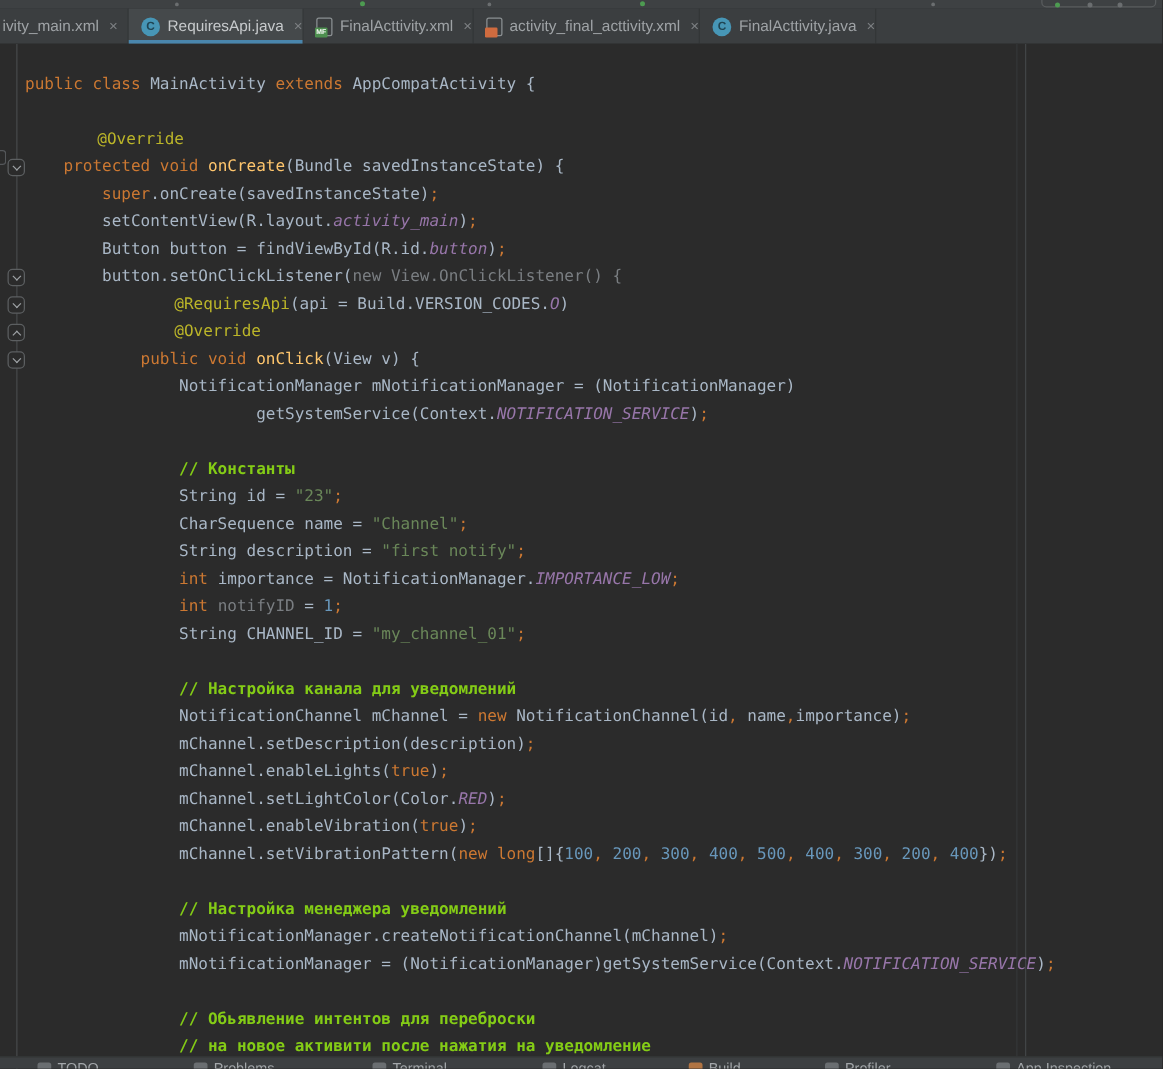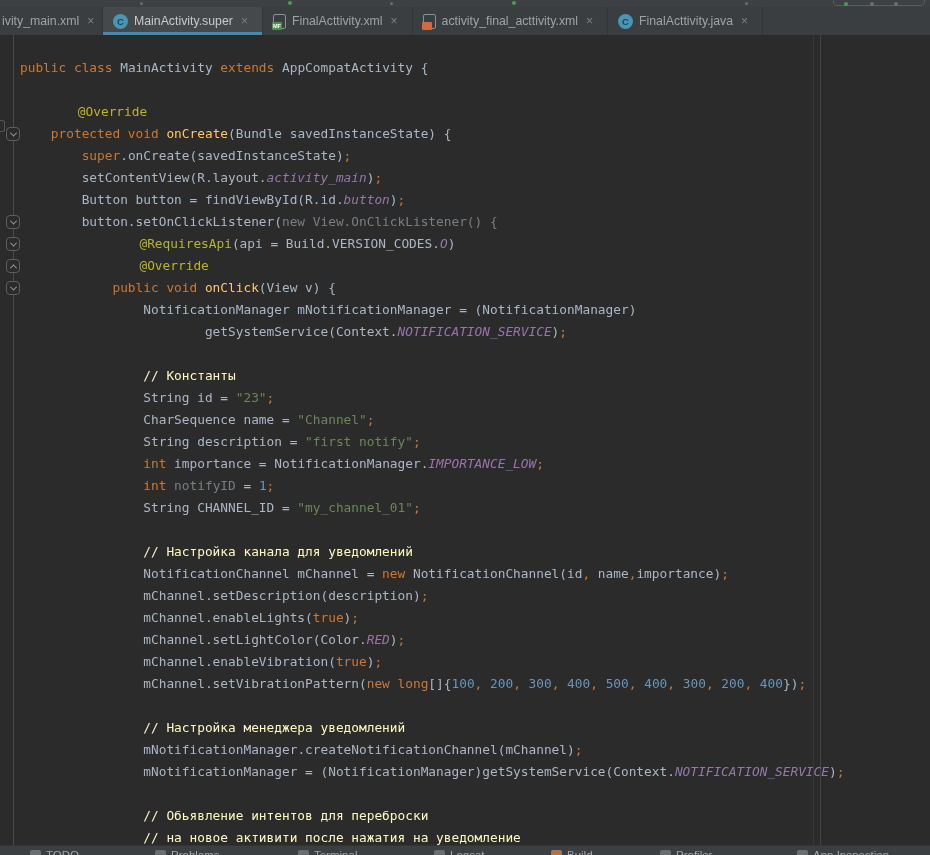--- a/index.html
+++ b/index.html
@@ -11,21 +11,21 @@
   .top-strip { position:absolute; left:0; top:0; width:930px; height:7px;
                background:#3e4143; overflow:hidden; }
   .ts-box { position:absolute; top:-9px; height:15px; border:1px solid #595c5e;
             border-radius:4px; }
   .ts-dot { position:absolute; width:4px; height:4px; border-radius:50%; top:1px; }
 
   
   .tab-bar { position:absolute; left:0; top:7px; width:930px; height:28px;
              background:#3b3e40; display:flex; align-items:stretch; }
   .tab { position:relative; display:flex; align-items:center; gap:6px;
-         padding:0 14px 0 10px; height:28px; border-right:1px solid #333637;
+         padding:0 0 0 10px; height:28px; border-right:1px solid #333637;
          cursor:default; }
   .tab.first { width:103px; padding-left:2px; }
   .tab.selected { background:#45494b; }
   .tab .underline { position:absolute; left:0; right:0; bottom:0; height:3px; }
   .tab-label { font-size:12.3px; color:#9fa3a6; white-space:nowrap; }
   .tab.selected .tab-label { color:#c7cacc; }
   .tab-close { font-size:12px; color:#7d8083; margin-left:2px; line-height:1; }
 
   .icon-class { width:15px; height:15px; border-radius:50%; background:#4796b6;
                 color:#1f4554; font-size:9.5px; font-weight:bold; display:flex;
@@ -60,21 +60,21 @@
   .code { position:absolute; left:20px; top:22px; right:0;
           font-family:"DejaVu Sans Mono", monospace; font-size:12.8px;
           line-height:22px; white-space:pre; }
   .code-line { height:22px; }
   .tk-kw    { color:#cc7832; }
   .tk-plain { color:#a9b7c6; }
   .tk-meth  { color:#ffc66d; }
   .tk-ann   { color:#bbb529;margin-left:27px; }
   .tk-str   { color:#6a8759; }
   .tk-num   { color:#6897bb; }
-  .tk-cmt   { color:#fef9c3; }
+  .tk-cmt   { color:#84cc16;font-weight:bold; }
   .tk-const { color:#9876aa; font-style:italic; }
   .tk-gray  { color:#7a7e82; }
   .tk-punct { color:#cc7832; }
   .tk-uvar  { color:#a9b7c6; 
               text-underline-offset:2px; }
 
   
   .bottom-bar { position:absolute; left:0; top:845px; width:930px; height:10px;
                 background:#3c3f41; border-top:1px solid #323435; overflow:hidden; }
   .bb-item { position:absolute; top:3px; display:flex; align-items:center; gap:5px; }
@@ -101,21 +101,21 @@
     </div>
   </div>
 
   <div class="tab-bar" id="tab-bar">
       <div class="tab first">
         <span class="tab-label">ivity_main.xml</span>
         <span class="tab-close">×</span>
       </div>
       <div class="tab selected">
         <span class="icon-class">C</span>
-        <span class="tab-label">MainActivity.super</span>
+        <span class="tab-label">RequiresApi.java</span>
         <span class="tab-close">×</span>
         <div class="underline" style="background: rgb(74, 134, 173);"></div>
       </div>
       <div class="tab">
         <span class="icon-file">
           <span class="icon-badge badge-green">MF</span>
         </span>
         <span class="tab-label">FinalActtivity.xml</span>
         <span class="tab-close">×</span>
       </div>

